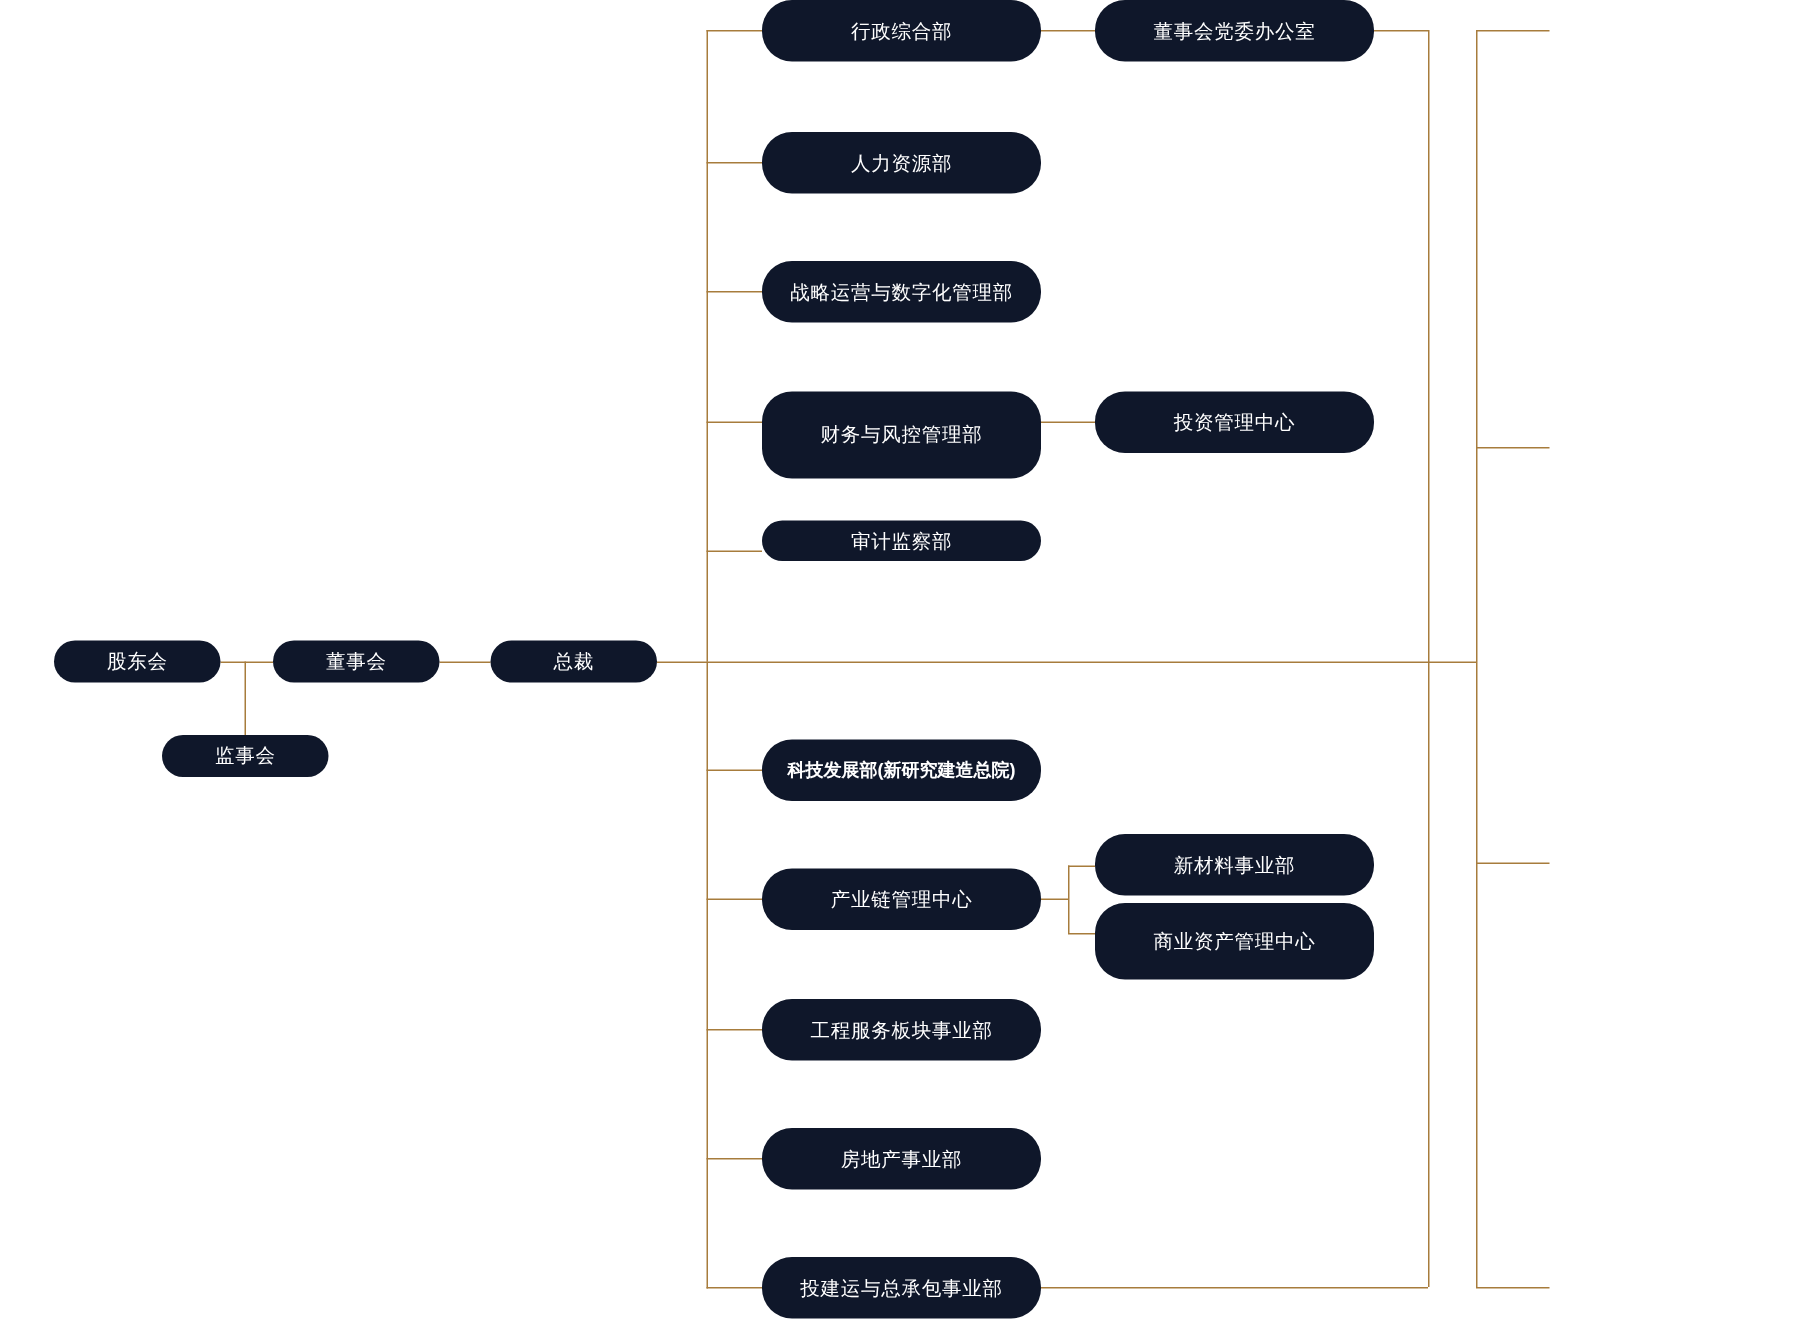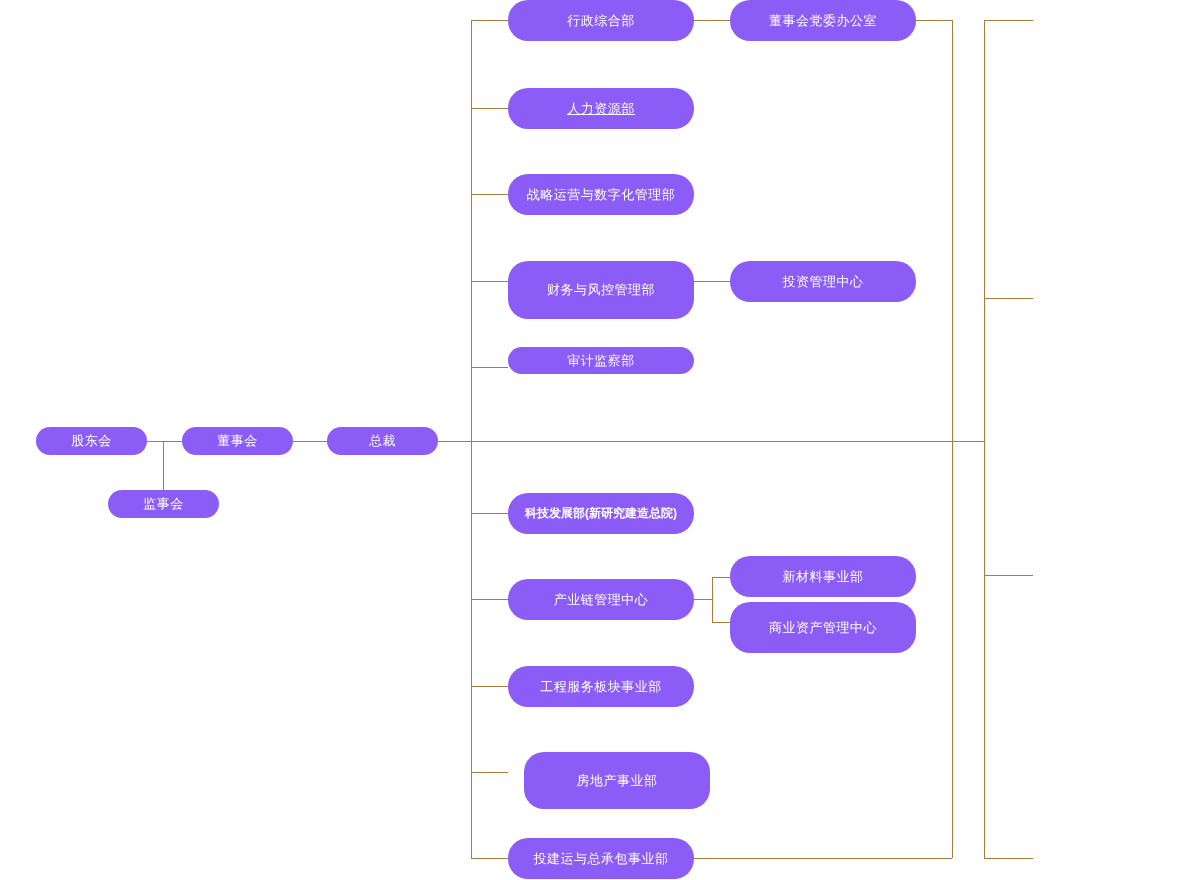--- a/index.html
+++ b/index.html
@@ -14,21 +14,21 @@
     position: relative;
     width: 1202px;
     height: 880px;
     background: #ffffff;
     overflow: hidden;
   }
   
   .node {
     position: absolute;
     box-sizing: border-box;
-    background: #8b5cf6;
+    background: #0f172a;
     color: #ffffff;
     border-radius: 20px;
     display: flex;
     align-items: center;
     justify-content: center;
     text-align: center;
     font-size: 13px;
     line-height: 1.2;
     letter-spacing: 0.5px;
     white-space: nowrap;
@@ -79,21 +79,21 @@
   <div class="line h" style="left:438px; top:441px; width:546px;"></div>
 
   <div class="line v" style="left:471px; top:20px; height:421px;"></div>
   <div class="line v" style="left:471px; top:441px; height:418px;"></div>
 
   <div class="node" style="left:508px; top:0px; width:186px; height:41px;">
     <span>行政综合部</span>
   </div>
   <div class="line h" style="left:471px; top:20px; width:37px;"></div>
 
-  <div class="node" style="left:508px; top:88px; width:186px; height:41px;text-decoration:underline;">
+  <div class="node" style="left:508px; top:88px; width:186px; height:41px;">
     <span>人力资源部</span>
   </div>
   <div class="line h" style="left:471px; top:108px; width:37px;"></div>
 
   <div class="node small" style="left:508px; top:174px; width:186px; height:41px;">
     <span>战略运营与数字化管理部</span>
   </div>
   <div class="line h" style="left:471px; top:194px; width:37px;"></div>
 
   <div class="node" style="left:508px; top:261px; width:186px; height:58px;">
@@ -124,21 +124,21 @@
   <div class="node" style="left:508px; top:579px; width:186px; height:41px;">
     <span>产业链管理中心</span>
   </div>
   <div class="line h" style="left:471px; top:599px; width:37px;"></div>
 
   <div class="node" style="left:508px; top:666px; width:186px; height:41px;">
     <span>工程服务板块事业部</span>
   </div>
   <div class="line h" style="left:471px; top:686px; width:37px;"></div>
 
-  <div class="node" style="left:524px; top:752px; width:186px; height:57px;">
+  <div class="node" style="left:508px; top:752px; width:186px; height:41px;">
     <span>房地产事业部</span>
   </div>
   <div class="line h" style="left:471px; top:772px; width:37px;"></div>
 
   <div class="node" style="left:508px; top:838px; width:186px; height:41px;">
     <span>投建运与总承包事业部</span>
   </div>
   <div class="line h" style="left:471px; top:858px; width:37px;"></div>
 
   <div class="line h" style="left:694px; top:599px; width:18px;"></div>

